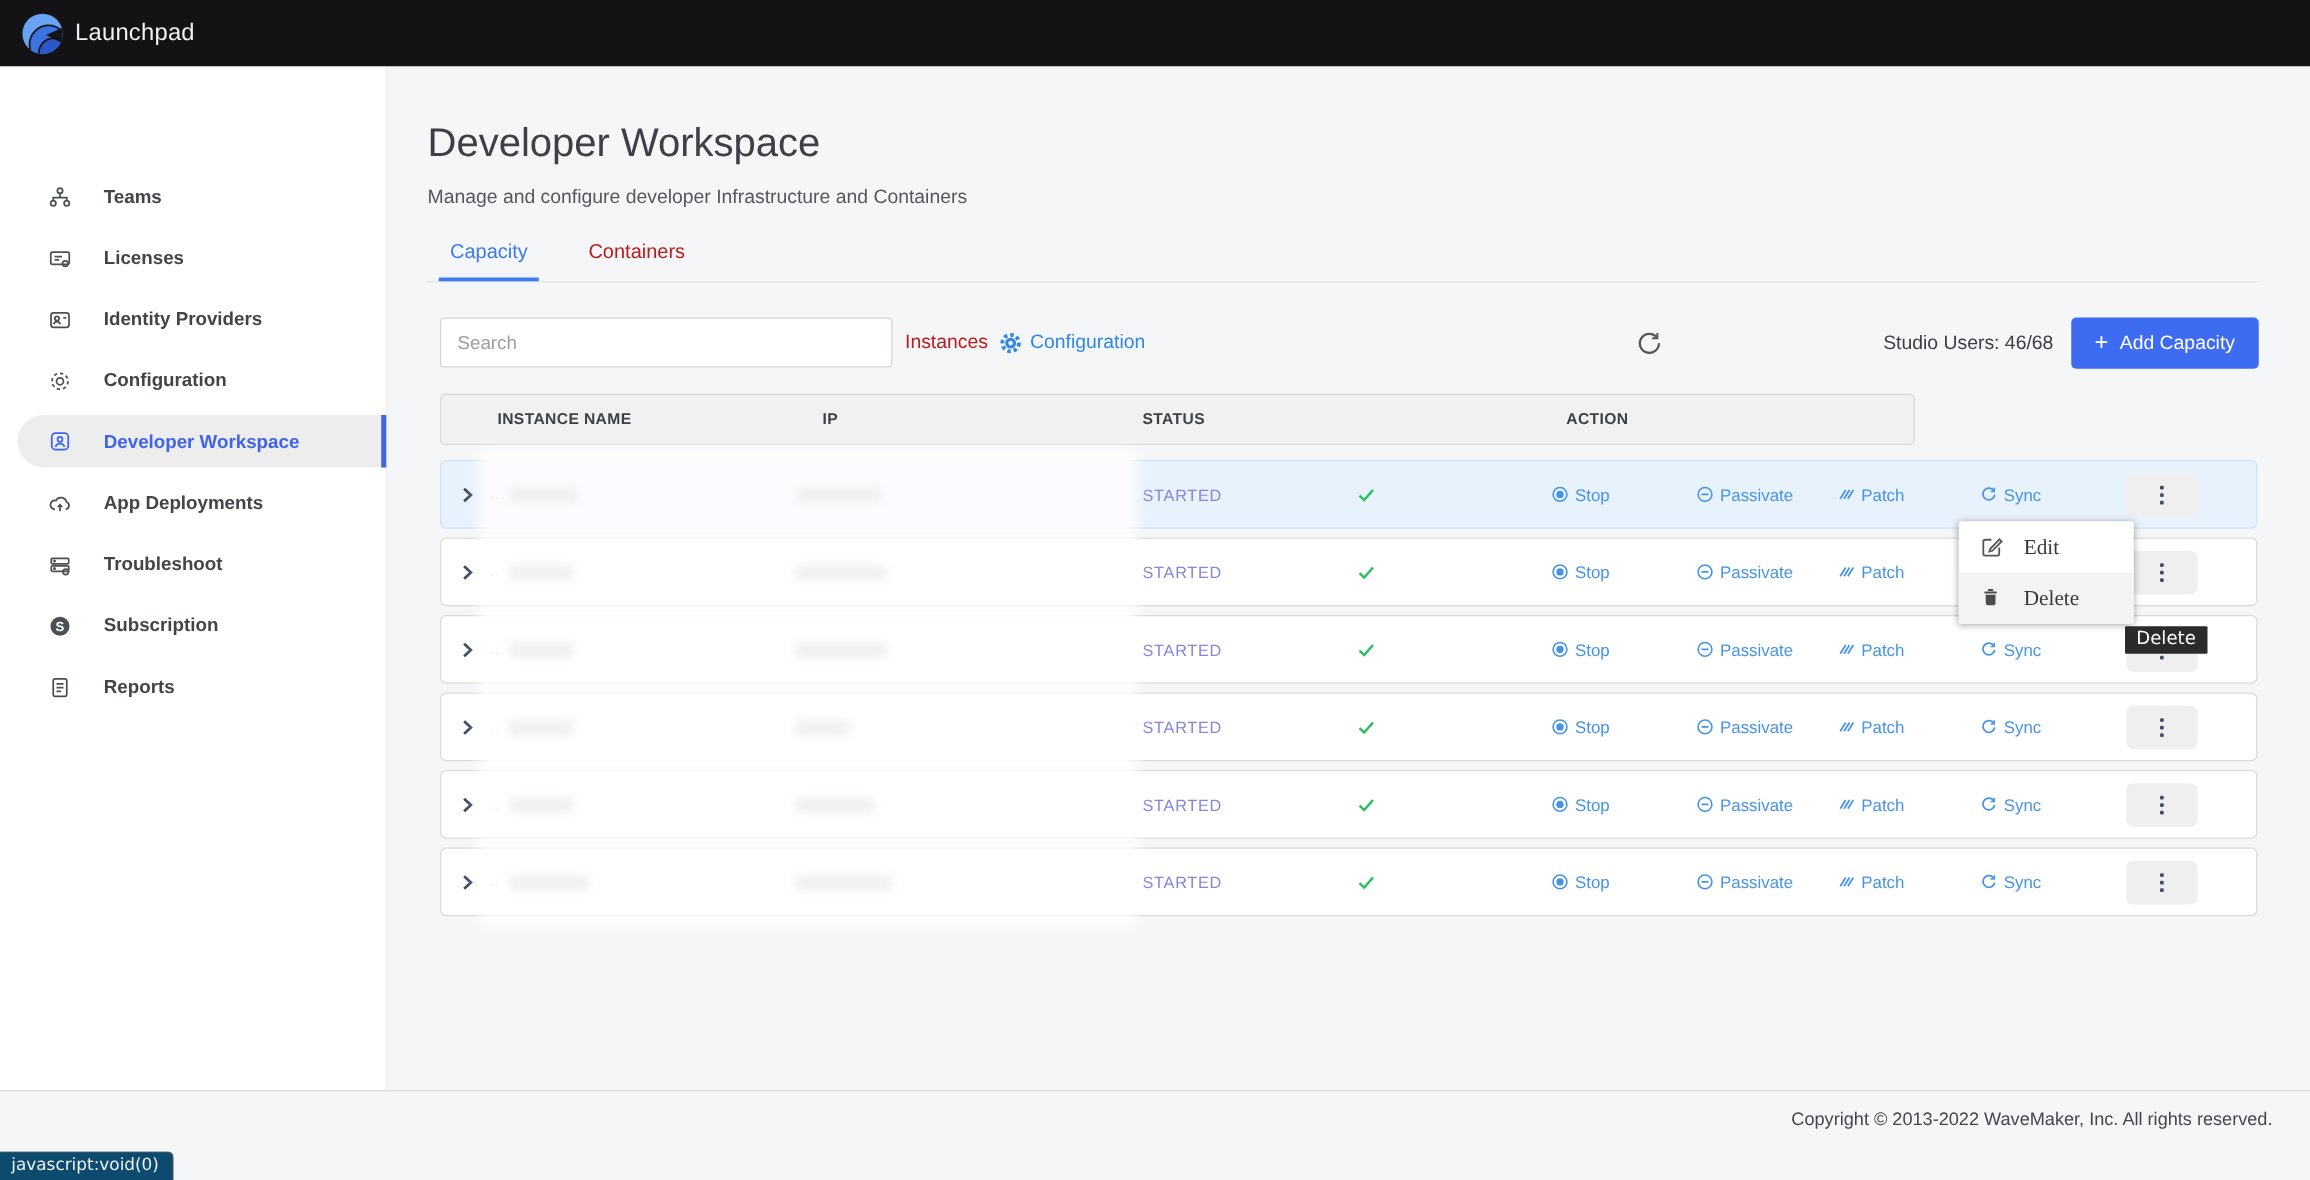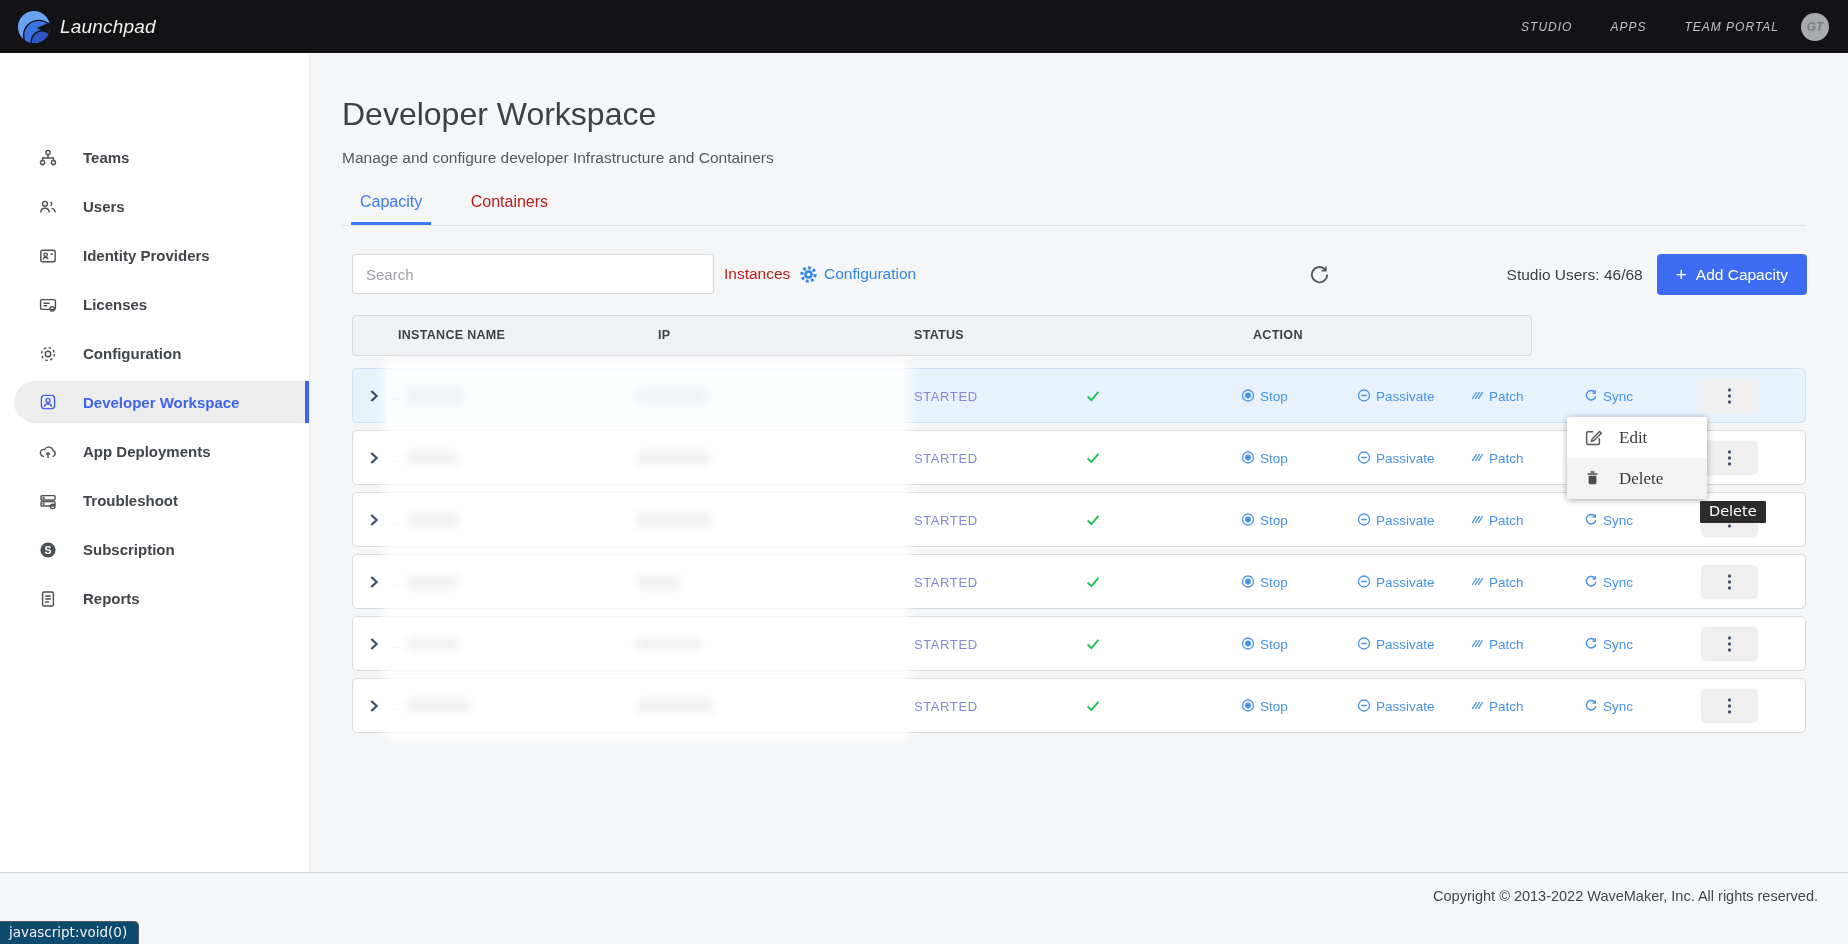--- a/index.html
+++ b/index.html
@@ -1,21 +1,21 @@
 <!DOCTYPE html>
 <html><head>
 <meta charset="utf-8">
 <style>
   * { margin:0; padding:0; box-sizing:border-box; }
   html,body { width:1848px; height:944px; overflow:hidden; }
   body { position:relative; background:#f5f6f8; font-family:"Liberation Sans", sans-serif; }
 
   
   .topbar { position:absolute; left:0; top:0; width:1848px; height:53px; background:#131316;
-            display:flex; align-items:center; z-index:15;font-style:italic; }
+            display:flex; align-items:center; z-index:15; }
   .brand { display:flex; align-items:center; margin-left:17px; cursor:pointer; }
   .brand-name { color:#f0f0f0; font-size:19px; margin-left:9px; letter-spacing:.2px; }
   .topnav { margin-left:auto; display:flex; align-items:center; }
   .topnav-item { color:#c0c3c7; font-size:12px; letter-spacing:1px; margin-right:38px; cursor:pointer; }
   .avatar { width:28px; height:28px; border-radius:50%; background:#a8aaac; color:#7c7e81;
             font-size:12px; font-weight:bold; display:flex; align-items:center; justify-content:center;
             margin-right:19px; margin-left:-16px; cursor:pointer; }
 
   
   .sidebar { position:absolute; left:0; top:53px; width:310px; height:819px; background:#ffffff;
@@ -120,75 +120,58 @@
         <circle cx="18" cy="18" r="17" fill="#69a3f4"></circle>
         <g clip-path="url(#lc)">
           <circle cx="23" cy="27" r="16" fill="#3b73e0" stroke="#131316" stroke-width="1.5"></circle>
           <circle cx="27" cy="34" r="12" fill="#2d57c6" stroke="#131316" stroke-width="1.5"></circle>
           <path d="M37 12 L21 19 L37 27 Z" fill="#131316"></path>
         </g>
       </svg>
     </span>
     <span class="brand-name">Launchpad</span>
   </div>
-  <div class="topnav">
-    <span class="topnav-item">STUDIO</span>
-    <span class="topnav-item">APPS</span>
-    <span class="topnav-item">TEAM PORTAL</span>
-    <span class="avatar">GT</span>
-  </div>
 </div>
 
 <div class="sidebar">
 
   <div class="nav-item">
     <span class="nico">
       <svg width="20" height="20" viewBox="0 0 20 20" fill="none" stroke="currentColor" stroke-width="1.4">
         <circle cx="10" cy="4.6" r="2.1"></circle>
           <circle cx="4.6" cy="14.6" r="2.1"></circle>
           <circle cx="15.4" cy="14.6" r="2.1"></circle>
         <path d="M10 6.8 V10 M10 10 H4.6 V12.4 M10 10 H15.4 V12.4"></path>
       </svg>
     </span>
     <span class="nlabel">Teams</span>
   </div>
 
-  <div class="nav-item">
-    <span class="nico">
-      <svg width="20" height="20" viewBox="0 0 20 20" fill="none" stroke="currentColor" stroke-width="1.4">
-        <circle cx="7" cy="6.8" r="2.4"></circle>
-          <path d="M2.8 15.6 c0-3 2-4.4 4.2-4.4 s4.2 1.4 4.2 4.4"></path>
-        <path d="M12.6 4.8 a2.4 2.4 0 0 1 0 4"></path>
-          <path d="M13.6 11.4 c2.2 0.2 3.6 1.7 3.6 4.2"></path>
-      </svg>
-    </span>
-    <span class="nlabel">Users</span>
+
+  <div class="nav-item">
+    <span class="nico">
+      <svg width="20" height="20" viewBox="0 0 20 20" fill="none" stroke="currentColor" stroke-width="1.4">
+        <rect x="2.6" y="4.6" width="14.8" height="9.8" rx="1.5"></rect>
+        <path d="M5.6 8.2 h6 M5.6 10.8 h3.6"></path>
+          <circle cx="14.2" cy="13.8" r="2.2"></circle>
+      </svg>
+    </span>
+    <span class="nlabel">Licenses</span>
   </div>
 
   <div class="nav-item">
     <span class="nico">
       <svg width="20" height="20" viewBox="0 0 20 20" fill="none" stroke="currentColor" stroke-width="1.4">
         <rect x="2.8" y="4.2" width="14.4" height="11.6" rx="2"></rect>
         <circle cx="7.6" cy="8.8" r="1.7"></circle>
           <path d="M5 13.4 c0.5-1.6 1.5-2.2 2.6-2.2 s2.1 0.6 2.6 2.2"></path>
         <path d="M12.6 8.2 h2.4"></path>
       </svg>
     </span>
     <span class="nlabel">Identity Providers</span>
-  </div>
-
-  <div class="nav-item">
-    <span class="nico">
-      <svg width="20" height="20" viewBox="0 0 20 20" fill="none" stroke="currentColor" stroke-width="1.4">
-        <rect x="2.6" y="4.6" width="14.8" height="9.8" rx="1.5"></rect>
-        <path d="M5.6 8.2 h6 M5.6 10.8 h3.6"></path>
-          <circle cx="14.2" cy="13.8" r="2.2"></circle>
-      </svg>
-    </span>
-    <span class="nlabel">Licenses</span>
   </div>
 
   <div class="nav-item">
     <span class="nico">
       <svg width="20" height="20" viewBox="0 0 20 20" fill="none" stroke="currentColor" stroke-width="1.4">
         <circle cx="10" cy="10" r="2.8"></circle>
         <circle cx="10" cy="10" r="6.4" stroke-dasharray="2.6 2.4"></circle>
       </svg>
     </span>
     <span class="nlabel">Configuration</span>

